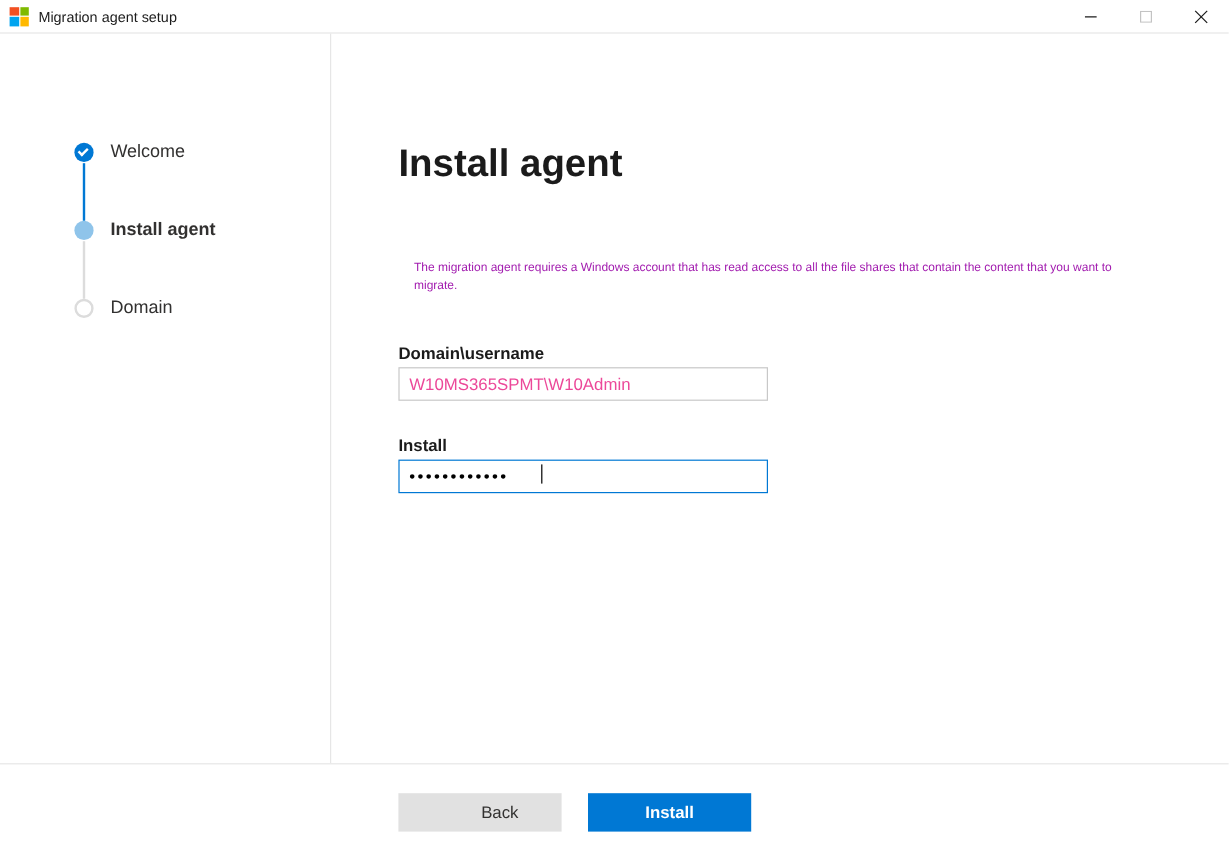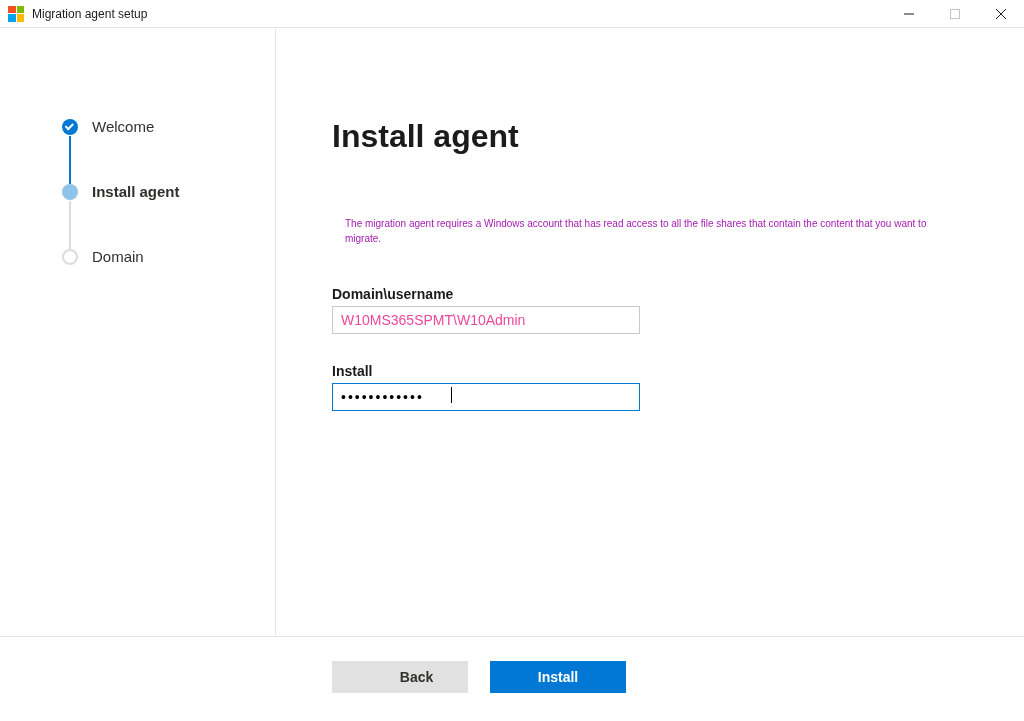--- a/index.html
+++ b/index.html
@@ -195,21 +195,21 @@
       font-size: 14px;
       font-family: inherit;
       cursor: pointer;
       display: flex;
       align-items: center;
       justify-content: center;
     }
     .btn-secondary {
       background: #e1e1e1;
       color: #323130;
-      font-weight: 700;
+      font-weight: 400;
       padding-left: 33px;
     }
     .btn-primary {
       background: #0078d4;
       color: #ffffff;
       font-weight: 600;
     }
     .caret {
       display: inline-block;
       width: 1px;

